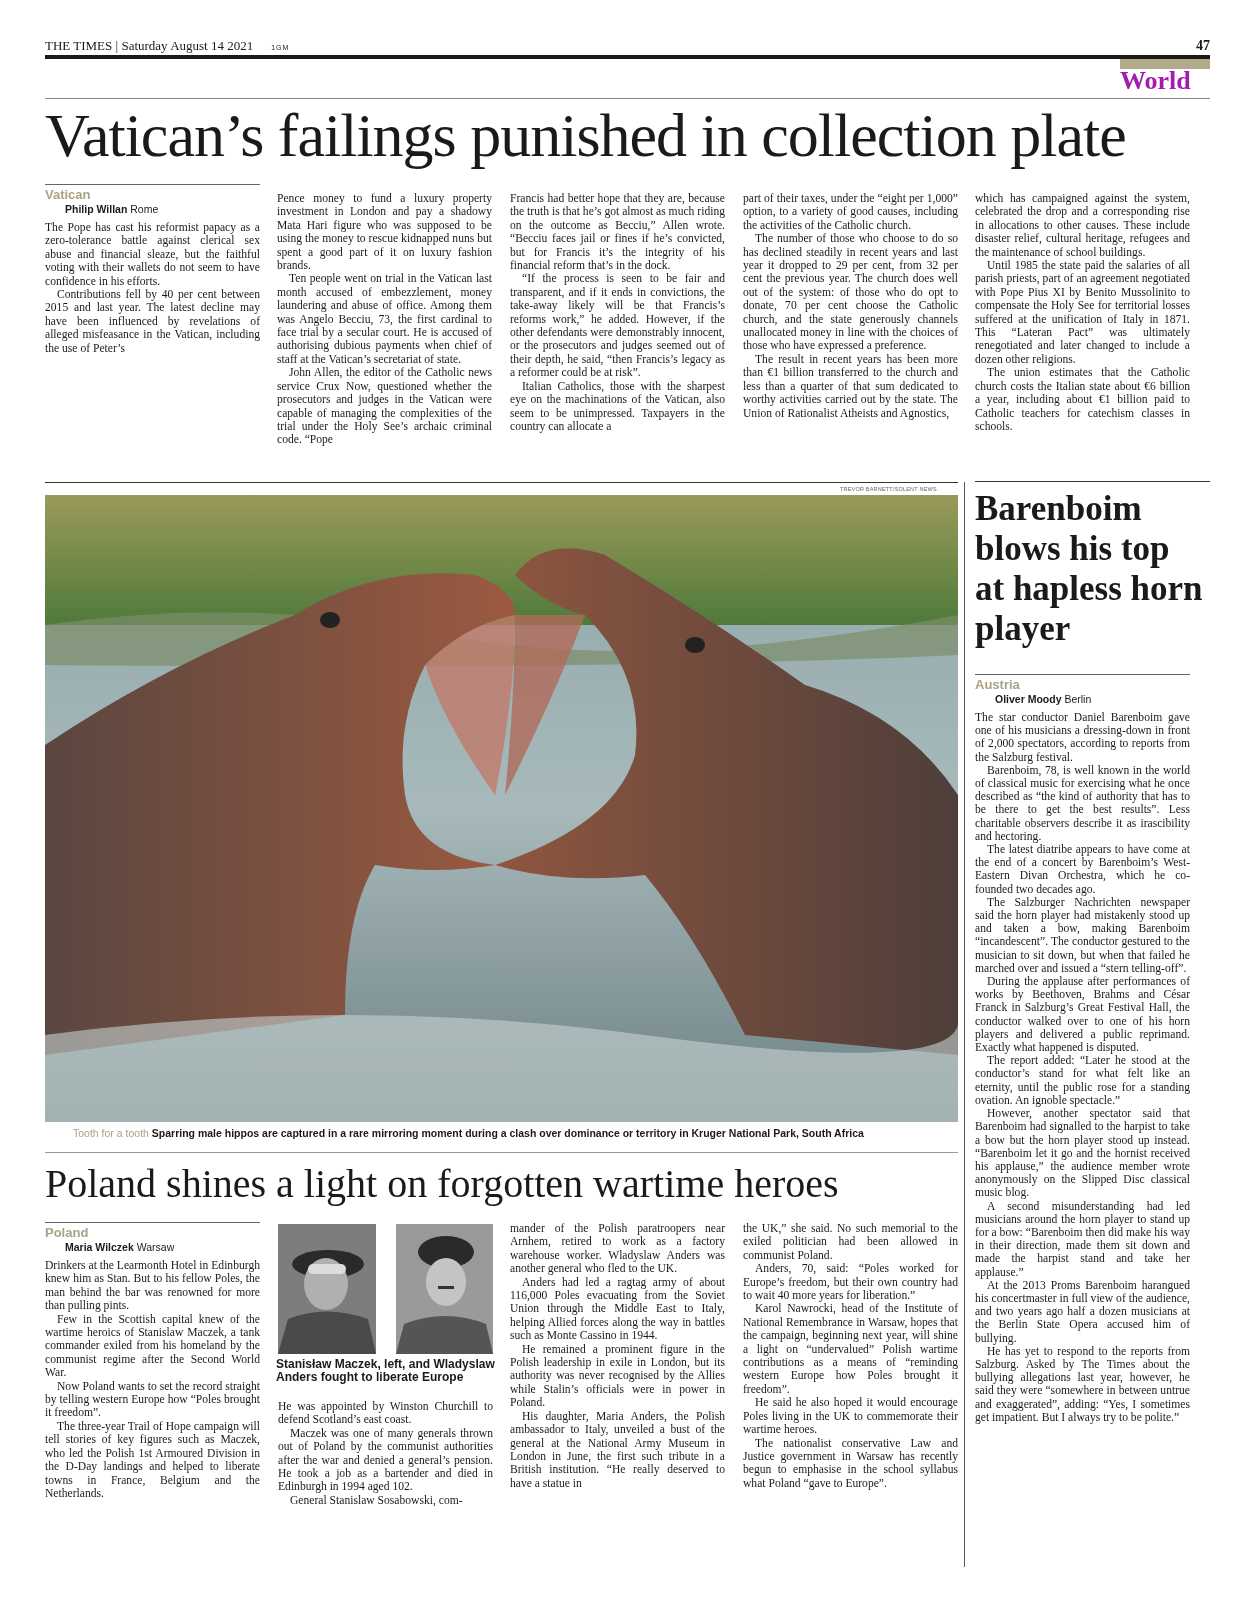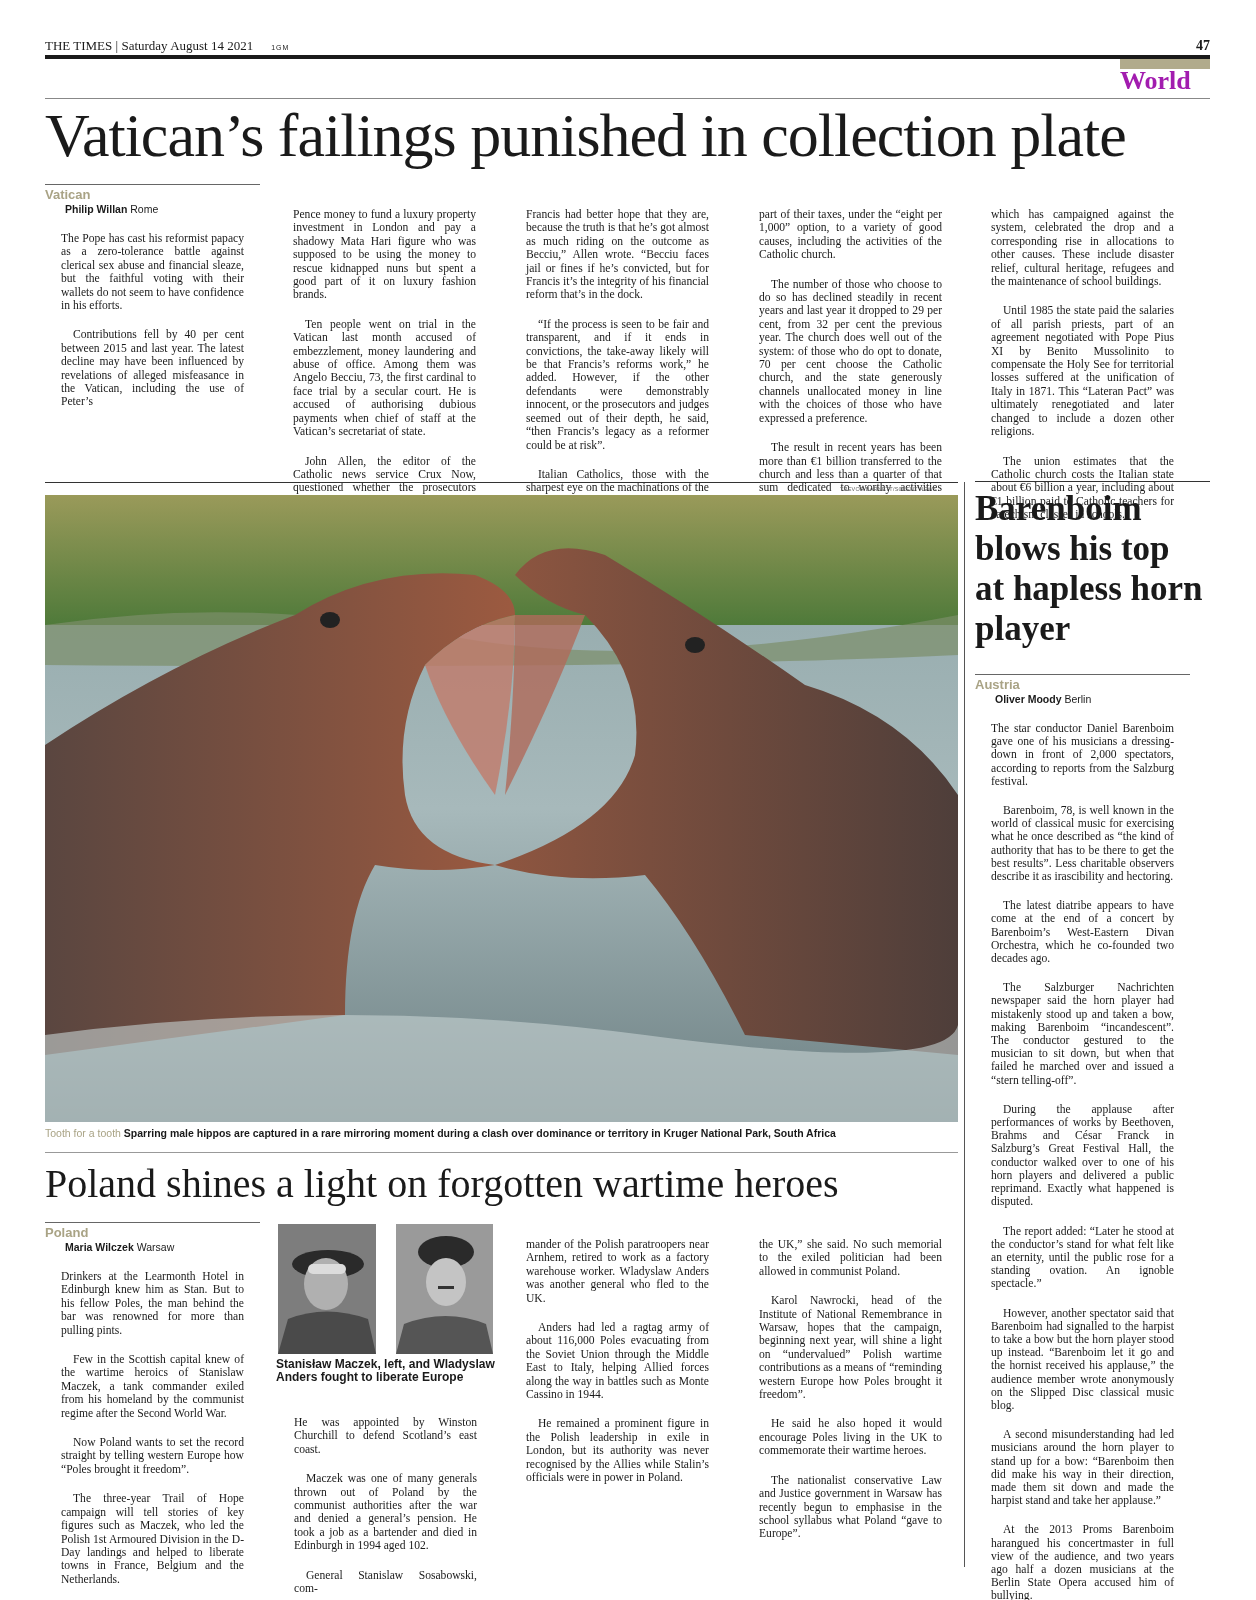--- a/index.html
+++ b/index.html
@@ -8,32 +8,32 @@
   .masthead { left: 45px; top: 38px; font-size: 13px; font-family: "Liberation Serif", serif; }
   .masthead .edition { font-size: 7px; margin-left: 18px; letter-spacing: 1px; font-family: "Liberation Sans", sans-serif; }
   .pagenum { right: 46px; top: 38px; font-size: 14px; font-weight: bold; }
   .toprule { left: 45px; right: 46px; top: 55px; height: 4px; background: #1a1a1a; }
   .section-band { left: 1120px; width: 90px; top: 59px; height: 10px; background: #b1ab8c; }
   .section-label { left: 1120px; top: 66px; font-size: 26px; font-weight: bold; color: #a21caf; font-family: "Liberation Serif", serif; }
   .thin-rule-1 { left: 45px; right: 46px; top: 98px; height: 1px; background: #888; }
   .headline-main { left: 45px; top: 100px; font-size: 62px; line-height: 70px; letter-spacing: -1px; font-family: "Liberation Serif", serif; white-space: nowrap; }
 
   .col { position: absolute; font-size: 11.6px; line-height: 13.4px; text-align: justify; hyphens: auto; }
-  .col p { margin: 16px; text-indent: 12px; }
+  .col p { margin: 0; text-indent: 12px; }
   .col p.first { text-indent: 0; }
   .kicker-rule { height: 1px; background: #666; margin-bottom: 2px; }
   .kicker { color: #a9a385; font-family: "Liberation Sans", sans-serif; font-weight: bold; font-size: 13px; line-height: 15px; }
   .byline { font-family: "Liberation Sans", sans-serif; font-size: 10.5px; line-height: 14px; margin-bottom: 5px; padding-left: 20px; }
   .byline b { font-weight: bold; }
 
   .photo { left: 45px; top: 495px; width: 913px; height: 627px; overflow: hidden; }
   .photo-credit { left: 840px; top: 486px; font-size: 5.5px; font-family: "Liberation Sans", sans-serif; color: #666; letter-spacing: 0.2px; }
   .photo-rule { left: 45px; top: 482px; width: 913px; height: 1px; background: #333; }
   .caption { left: 45px; top: 1127px; font-size: 10.5px; font-family: "Liberation Sans", sans-serif; font-weight: bold; white-space: nowrap; }
-  .caption .lead { color: #a9a385; font-weight: normal; }
+  .caption .lead { color: #a9a385; font-weight: normal; margin-left: 28px; }
 
   .vrule { left: 964px; top: 482px; width: 1px; height: 1085px; background: #555; }
   .side-rule { left: 975px; width: 235px; top: 481px; height: 1px; background: #333; }
   .side-headline { left: 975px; top: 489px; width: 230px; font-size: 35px; line-height: 40px; font-weight: bold; font-family: "Liberation Serif", serif; }
 
   .poland-rule { left: 45px; top: 1152px; width: 913px; height: 1px; background: #999; }
   .poland-headline { left: 45px; top: 1158px; font-size: 40px; line-height: 52px; font-family: "Liberation Serif", serif; white-space: nowrap; }
 
   .portrait { position: absolute; top: 1224px; height: 130px; background: #5a5a5a; overflow: hidden; }
   .portrait-caption { left: 276px; top: 1358px; width: 230px; font-size: 12px; line-height: 13px; font-family: "Liberation Sans", sans-serif; font-weight: bold; }
@@ -177,19 +177,21 @@
 
 <div class="col" style="left:278px; top:1400px; width:215px;">
   <p class="first">He was appointed by Winston Churchill to defend Scotland’s east coast.</p>
   <p>Maczek was one of many generals thrown out of Poland by the communist authorities after the war and denied a general’s pension. He took a job as a bartender and died in Edinburgh in 1994 aged 102.</p>
   <p>General Stanislaw Sosabowski, com-</p>
 </div>
 <div class="col" style="left:510px; top:1222px; width:215px;">
   <p class="first">mander of the Polish paratroopers near Arnhem, retired to work as a factory warehouse worker. Wladyslaw Anders was another general who fled to the UK.</p>
   <p>Anders had led a ragtag army of about 116,000 Poles evacuating from the Soviet Union through the Middle East to Italy, helping Allied forces along the way in battles such as Monte Cassino in 1944.</p>
   <p>He remained a prominent figure in the Polish leadership in exile in London, but its authority was never recognised by the Allies while Stalin’s officials were in power in Poland.</p>
+  <p>His daughter, Maria Anders, the Polish ambassador to Italy, unveiled a bust of the general at the National Army Museum in London in June, the first such tribute in a British institution. “He really deserved to have a statue in</p>
 </div>
 <div class="col" style="left:743px; top:1222px; width:215px;">
   <p class="first">the UK,” she said. No such memorial to the exiled politician had been allowed in communist Poland.</p>
+  <p>Anders, 70, said: “Poles worked for Europe’s freedom, but their own country had to wait 40 more years for liberation.”</p>
   <p>Karol Nawrocki, head of the Institute of National Remembrance in Warsaw, hopes that the campaign, beginning next year, will shine a light on “undervalued” Polish wartime contributions as a means of “reminding western Europe how Poles brought it freedom”.</p>
   <p>He said he also hoped it would encourage Poles living in the UK to commemorate their wartime heroes.</p>
   <p>The nationalist conservative Law and Justice government in Warsaw has recently begun to emphasise in the school syllabus what Poland “gave to Europe”.</p>
 </div>
 
 </body></html>

